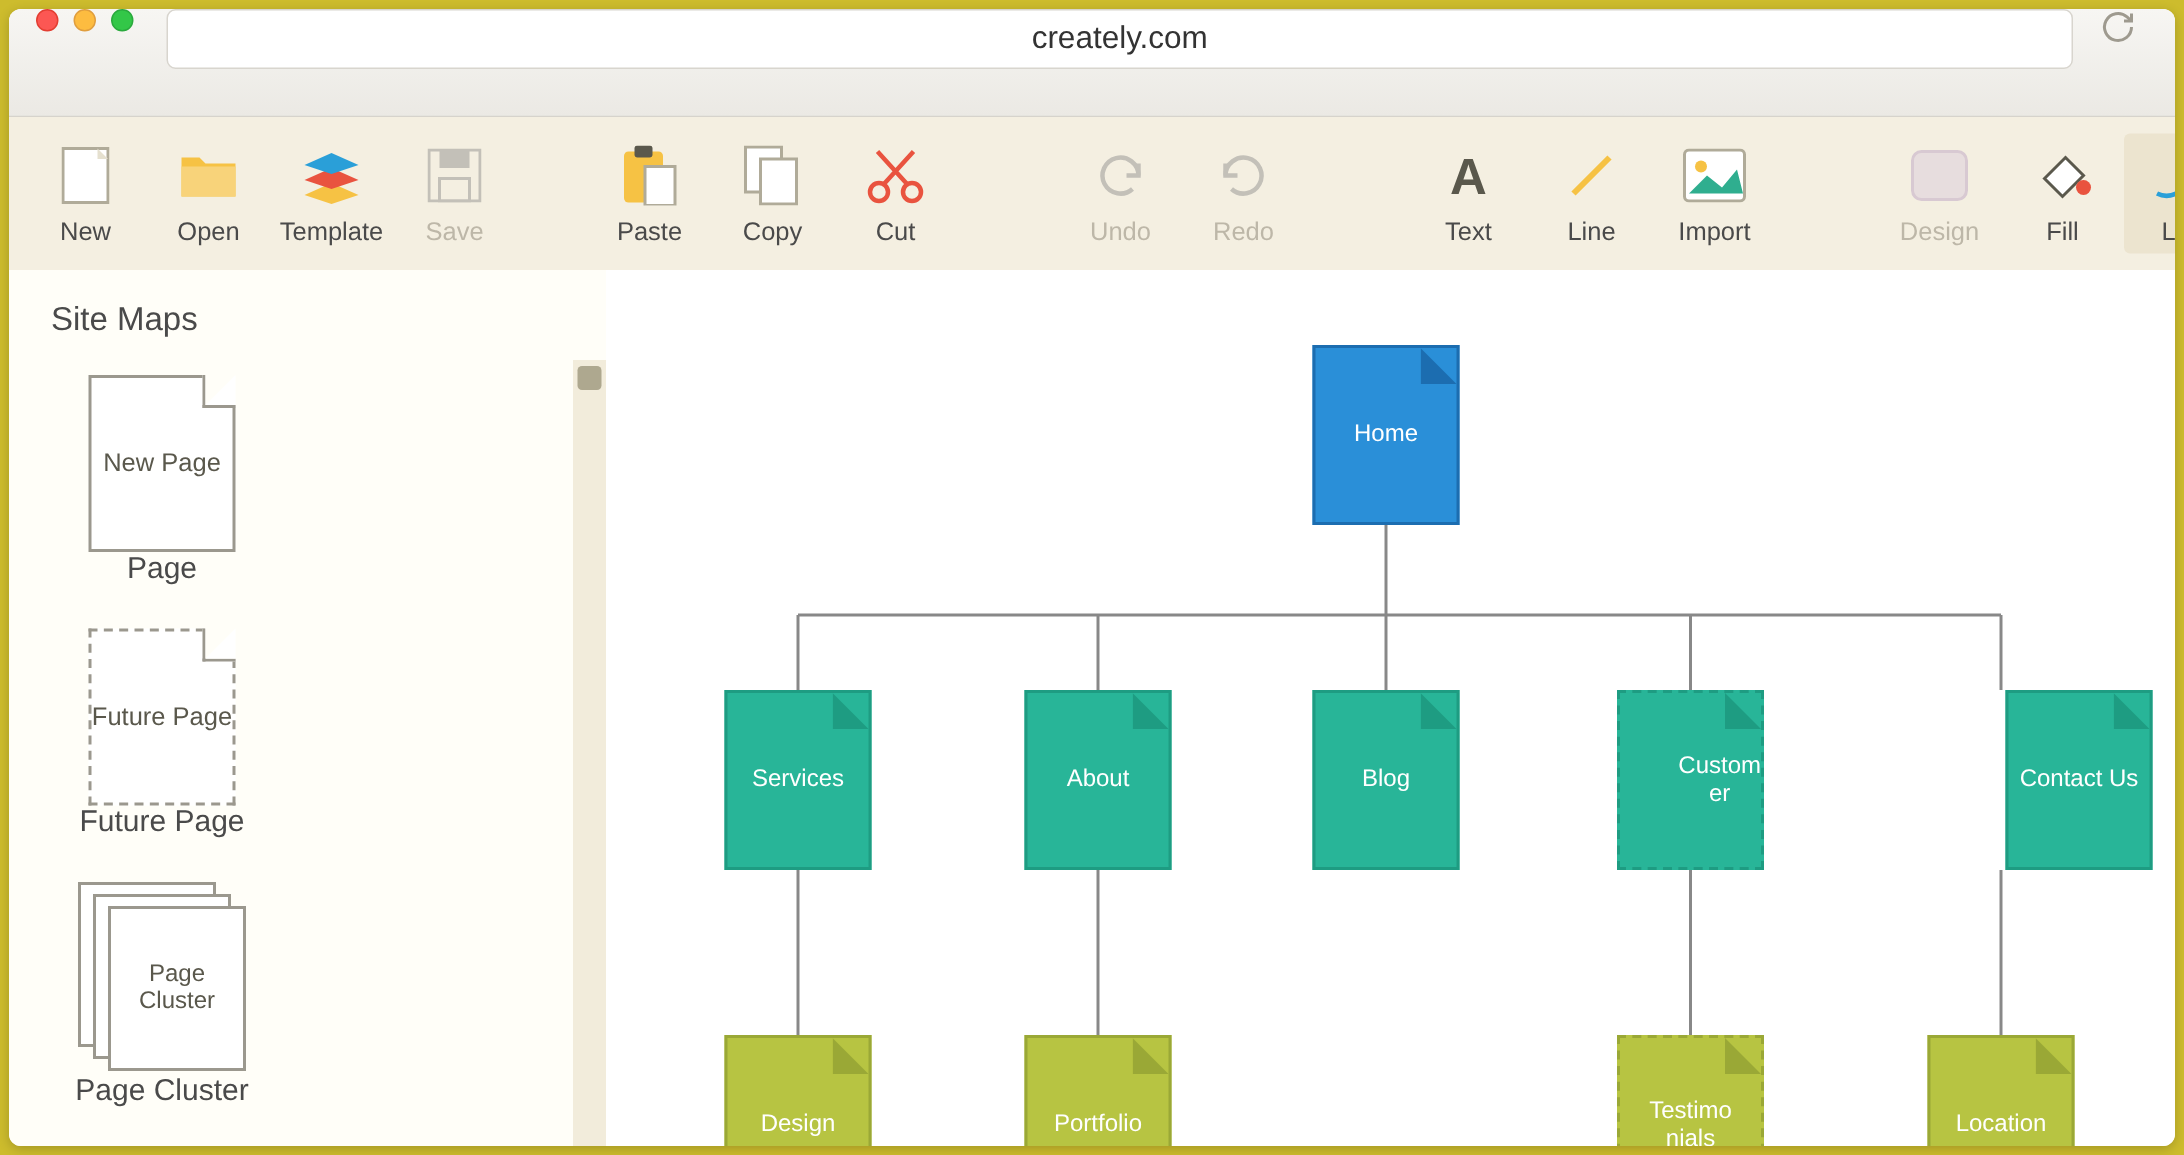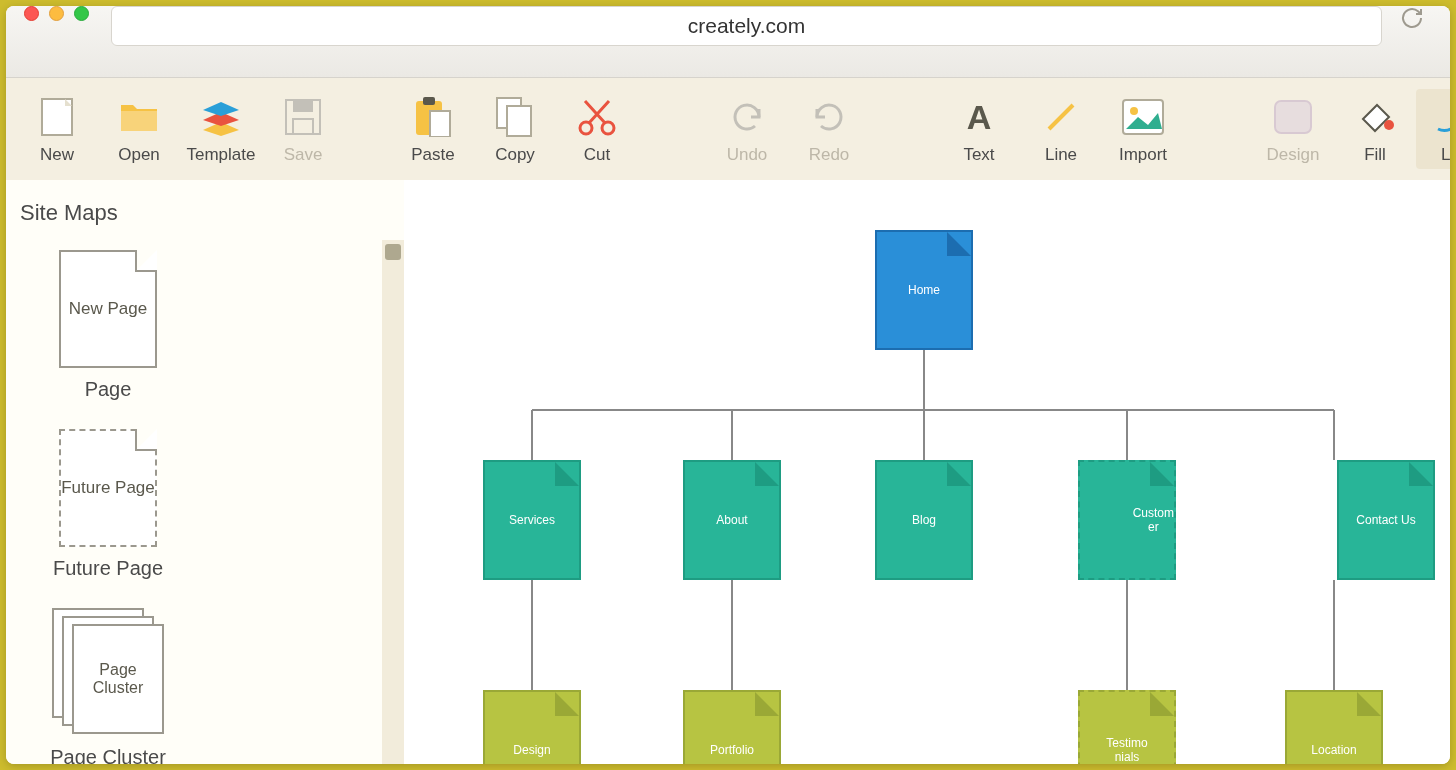--- a/index.html
+++ b/index.html
@@ -24,41 +24,41 @@
 .tb-btn { display:flex; flex-direction:column; align-items:center; justify-content:flex-end; width:82px; height:80px; cursor:pointer; border-radius:4px; padding-bottom:4px; }
 .tb-btn.selected { background:#ece4cf; }
 .tb-btn .icon { height:44px; display:flex; align-items:center; justify-content:center; }
 .tb-btn .lbl { font-size:17px; color:#4a4a4a; margin-top:6px; }
 .tb-btn.disabled .lbl { color:#bdb7a8; }
 .tb-btn.disabled .icon { opacity:.45; }
 
 
 .content { display:flex; height:calc(100% - 174px); }
 .sidebar { width:398px; background:#fffef8; display:flex; flex-direction:column; }
-.sb-title { padding:20px 14px 14px; font-size:22px; color:#4a4a4a; }
+.sb-title { padding:20px 28px 14px; font-size:22px; color:#4a4a4a; }
 .sb-scroll { flex:1; display:flex; flex-wrap:wrap; gap:28px 6px; padding:10px 18px 16px 18px; align-content:start; position:relative; }
 .scrollbar { width:22px; background:#f2ecdb; margin-left:auto; position:relative; }
 .scroll-thumb { position:absolute; top:4px; left:3px; width:16px; height:16px; background:#aea88f; border-radius:3px; }
 .sb-scroll-wrap { display:flex; flex:1; overflow:hidden; }
-.shape { width:168px; display:flex; flex-direction:column; align-items:center; gap:10px; }
+.shape { width:168px; display:flex; flex-direction:column; align-items:center; }
 .shape-lbl { font-size:20px; color:#4a4a4a; text-align:center; }
 .canvas { flex:1; background:#fff; position:relative; }
 
 
 .doc { position:relative; width:98px; height:118px; border:2px solid #9b988e; background:#fff; display:flex; align-items:center; justify-content:center; text-align:center; font-size:17px; color:#5a584c; line-height:1.2; }
 .doc .fold { position:absolute; top:-2px; right:-2px; width:22px; height:22px; border-left:2px solid #9b988e; border-bottom:2px solid #9b988e; background:#fff; }
 .doc .fold::before { content:""; position:absolute; top:-2px; right:-2px; width:22px; height:22px; background:#fffef8; }
 .doc .fold::after { content:""; position:absolute; top:0; left:0; width:0; height:0; border-left:20px solid transparent; border-bottom:20px solid #fff; }
 .doc.dashed { border-style:dashed; }
 .cluster { position:relative; width:112px; height:128px; }
 .cluster .c { position:absolute; width:92px; height:110px; border:2px solid #9b988e; background:#fff; }
 .cluster .c1 { top:0; left:0; } .cluster .c2 { top:8px; left:10px; } .cluster .c3 { top:16px; left:20px; display:flex; align-items:center; justify-content:center; font-size:16px; color:#5a584c; text-align:center; }
 
 
-.node { position:absolute; width:98px; height:120px; display:flex; align-items:center; justify-content:center; text-align:center; color:#fff; font-size:12px; line-height:1.2; }
+.node { position:absolute; width:98px; height:120px; display:flex; align-items:center; justify-content:center; text-align:center; color:#fff; font-size:16px; line-height:1.2; }
 .node .nfold { position:absolute; top:0; right:0; width:24px; height:24px; }
 .home { background:#2a8fd8; border:2px solid #1c6db0; }
 .home .nfold { background:#1c6db0; clip-path:polygon(0 0,100% 100%,0 100%); }
 .mid { background:#28b598; border:2px solid #1e9c82; }
 .mid .nfold { background:#1e9c82; clip-path:polygon(0 0,100% 100%,0 100%); }
 .mid.dashed { border-style:dashed;justify-content:flex-end; }
 .leaf { background:#b7c442; border:2px solid #9aa836; }
 .leaf .nfold { background:#9aa836; clip-path:polygon(0 0,100% 100%,0 100%); }
 .leaf.dashed { border-style:dashed; }
 

